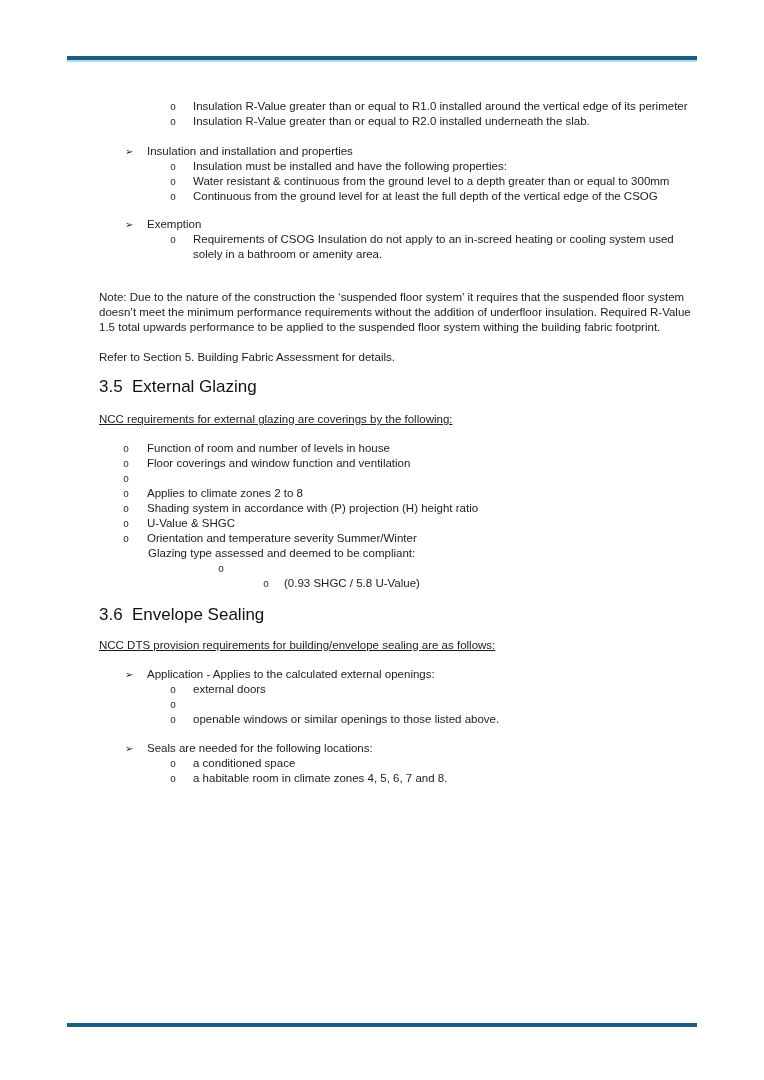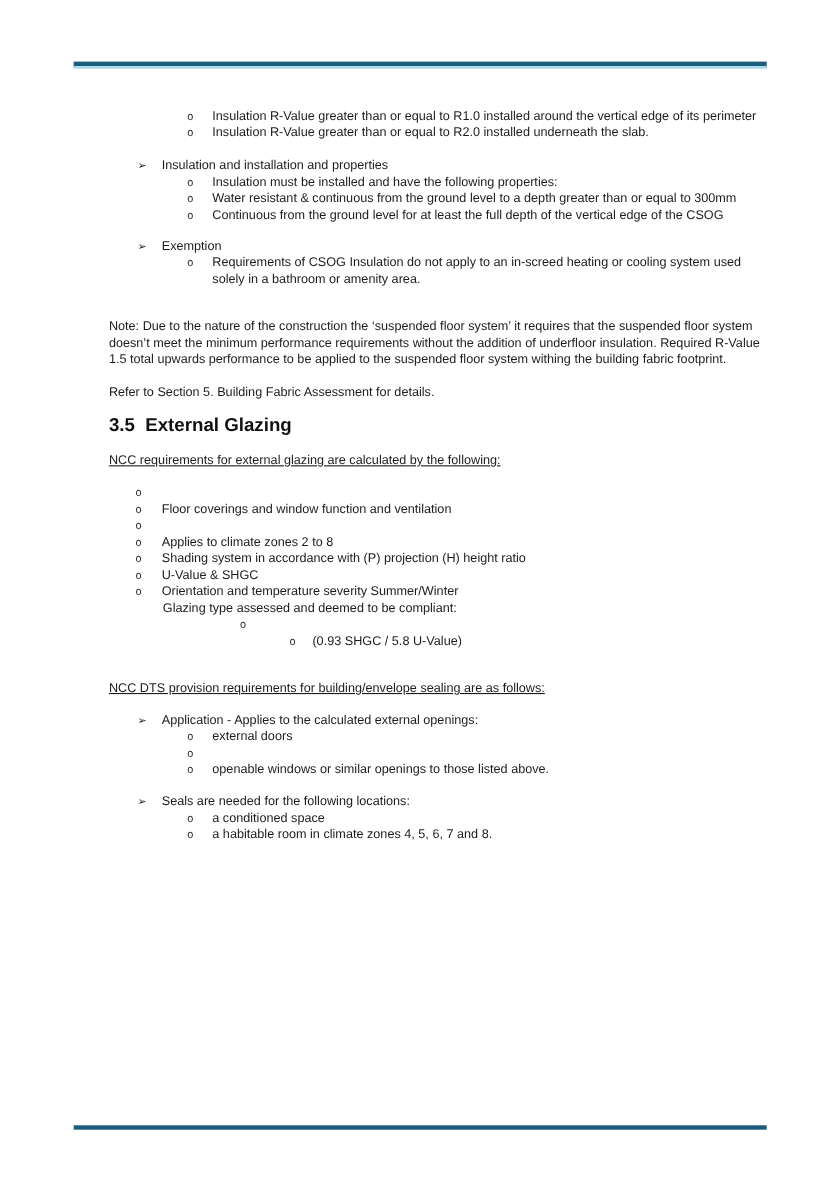--- a/index.html
+++ b/index.html
@@ -28,21 +28,21 @@
   .content{position:absolute;top:0;left:99px;right:64px;}
   .row{display:flex;align-items:flex-start;}
   .mk{flex-shrink:0;display:block;}
   .mk-arrow{font-size:10px;line-height:15px;color:#222;}
   .mk-o{font-family:"DejaVu Sans Mono","Liberation Mono",monospace;font-size:10px;line-height:15px;color:#333;}
   .lvl-arrow{padding-left:26px;}  .lvl-arrow > .mk{width:22px;}
   .lvl-sub{padding-left:71px;}    .lvl-sub  > .mk{width:23px;}
   .lvl-one{padding-left:24px;}    .lvl-one  > .mk{width:24px;}
   .lvl-g1{padding-left:119px;}    .lvl-g1   > .mk{width:19px;}
   .lvl-g2{padding-left:164px;}    .lvl-g2   > .mk{width:21px;}
-  .heading{display:flex;font-weight:bold;font-size:17px;line-height:23px;color:#111;}
+  .heading{display:flex;font-weight:normal;font-size:17px;line-height:23px;color:#111;}
   .h-num{width:33px;flex-shrink:0;}
   .intro{text-decoration:underline;}
   .indent2{margin-left:45px;}
   .glaz-head{margin-left:49px;}
 </style>
 </head>
 <body>
 
 <div class="page">
   <div class="rule-top"></div>
@@ -93,25 +93,26 @@
 
     <p style="margin:28px 0 0 0">Note: Due to the nature of the construction the ‘suspended floor system’ it requires that the suspended floor system doesn’t meet the minimum performance requirements without the addition of underfloor insulation. Required R-Value 1.5 total upwards performance to be applied to the suspended floor system withing the building fabric footprint.</p>
 
     <p style="margin:15px 0 0 0">Refer to Section 5. Building Fabric Assessment for details.</p>
 
     <div class="heading" style="margin-top:10px">
       <span class="h-num">3.5</span>
       <span>External Glazing</span>
     </div>
 
-    <p class="intro" style="margin:14px 0 0 0">NCC requirements for external glazing are calculated by the following:</p>
+    <p class="intro" style="margin:14px 0 0 0">NCC requirements for external glazing are coverings by the following:</p>
 
     <div style="margin-top:14px">
       <div class="row lvl-one">
         <span class="mk mk-o">o</span>
+        <span>Function of room and number of levels in house</span>
       </div>
       <div class="row lvl-one">
         <span class="mk mk-o">o</span>
         <span>Floor coverings and window function and ventilation</span>
       </div>
       <div class="row lvl-one">
         <span class="mk mk-o">o</span>
       </div>
       <div class="row lvl-one">
         <span class="mk mk-o">o</span>
@@ -136,22 +137,26 @@
       <div class="glaz-head">Glazing type assessed and deemed to be compliant:</div>
       <div class="row lvl-g1">
         <span class="mk mk-o">o</span>
       </div>
       <div class="row lvl-g2">
         <span class="mk mk-o">o</span>
         <span>(0.93 SHGC / 5.8 U-Value)</span>
       </div>
     </div>
 
+    <div class="heading" style="margin-top:12px">
+      <span class="h-num">3.6</span>
+      <span>Envelope Sealing</span>
+    </div>
 
-    <p class="intro" style="margin:28px 0 0 0">NCC DTS provision requirements for building/envelope sealing are as follows:</p>
+    <p class="intro" style="margin:12px 0 0 0">NCC DTS provision requirements for building/envelope sealing are as follows:</p>
 
     <div style="margin-top:14px">
       <div class="row lvl-arrow">
         <span class="mk mk-arrow">➢</span>
         <span>Application - Applies to the calculated external openings:</span>
       </div>
       <div class="row lvl-sub">
         <span class="mk mk-o">o</span>
         <span>external doors</span>
       </div>

